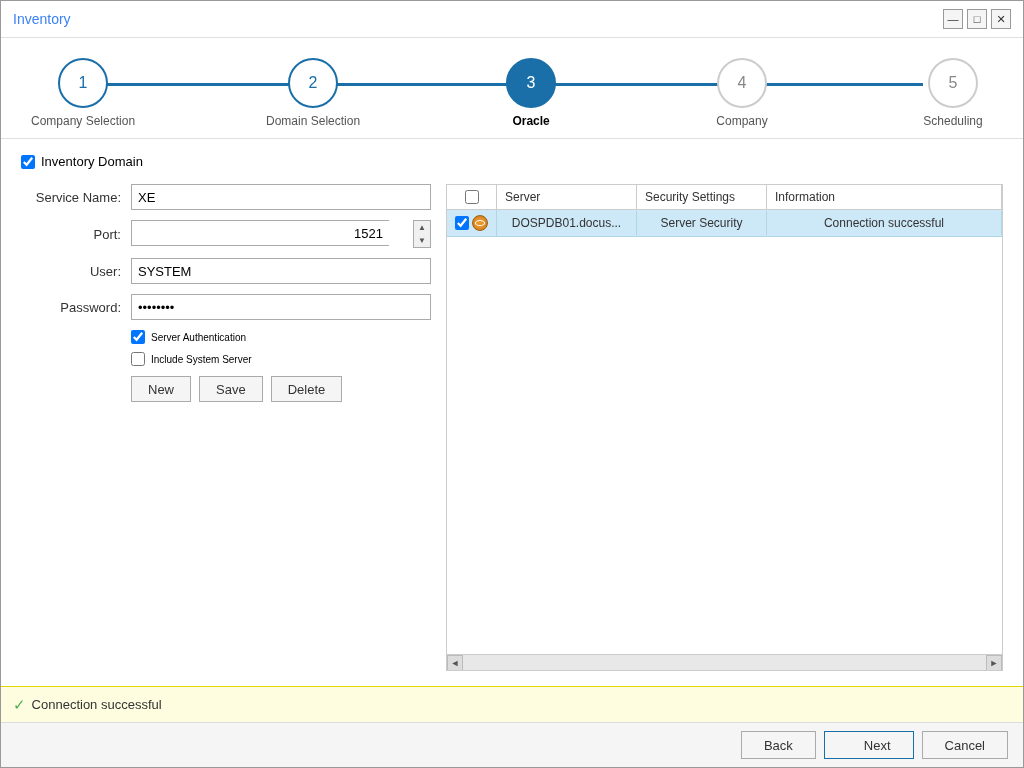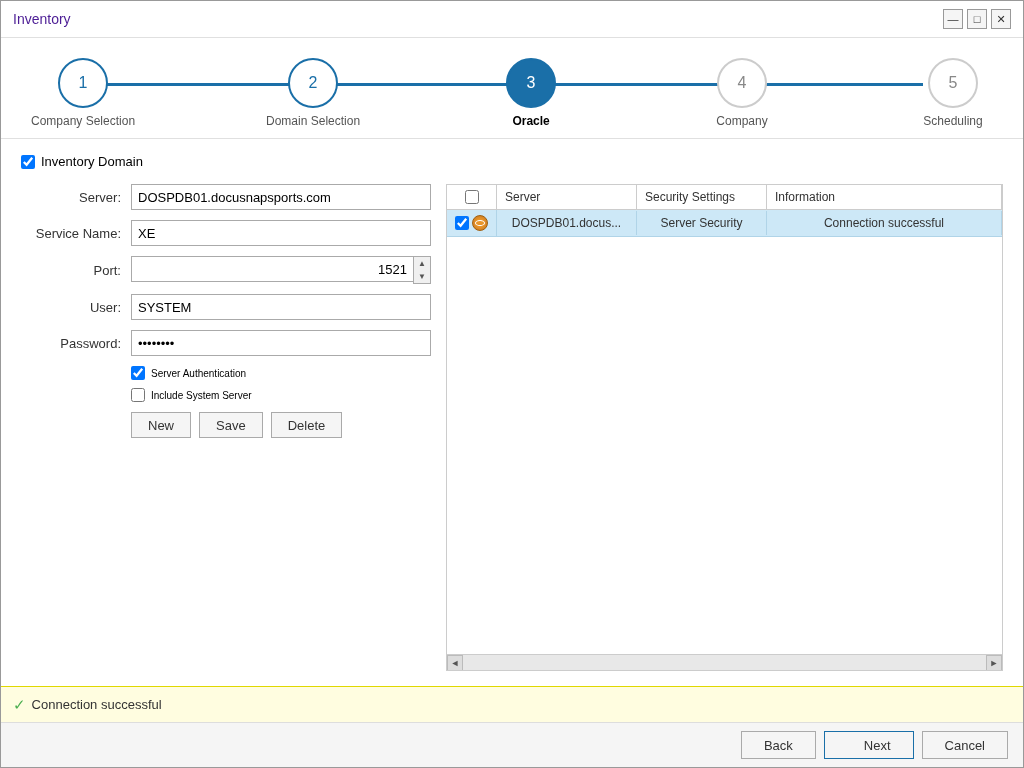--- a/index.html
+++ b/index.html
@@ -25,21 +25,21 @@
       background: #fff;
       padding: 8px 12px;
       display: flex;
       align-items: center;
       justify-content: space-between;
       border-bottom: 1px solid #e0e0e0;
       flex-shrink: 0;
     }
     .title-bar-title {
       font-size: 14px;
-      color: #4c1d95;
+      color: #3b82f6;
     }
     .title-bar-controls {
       display: flex;
       gap: 4px;
     }
     .title-bar-btn {
       width: 20px;
       height: 20px;
       border: 1px solid #999;
       background: #f5f5f5;
@@ -148,20 +148,21 @@
       height: 26px;
       border: 1px solid #aaa;
       padding: 2px 6px;
       font-size: 13px;
       font-family: inherit;
       background: #fff;
     }
     .port-wrapper {
       display: flex;
       flex: 1;
+      gap: 24px;
     }
     .port-input {
       flex: 1;
       height: 26px;
       border: 1px solid #aaa;
       border-right: none;
       padding: 2px 6px;
       font-size: 13px;
       font-family: inherit;
       text-align: right;
@@ -410,24 +411,20 @@
 
     <div class="inventory-header">
       <input type="checkbox" id="invOracle" checked="" style="">
       <label for="invOracle">Inventory Domain</label>
     </div>
 
     <div class="main-area">
 
       <div class="left-panel">
 
-        <div class="form-row">
-          <span class="form-label">Server:</span>
-          <input type="text" class="form-input" value="DOSPDB01.docusnapsports.com" style="">
-        </div>
 
         <div class="form-row">
           <span class="form-label">Service Name:</span>
           <input type="text" class="form-input" value="XE" style="">
         </div>
 
         <div class="form-row">
           <span class="form-label">Port:</span>
           <div class="port-wrapper">
             <input type="text" class="port-input" value="1521" style="">

